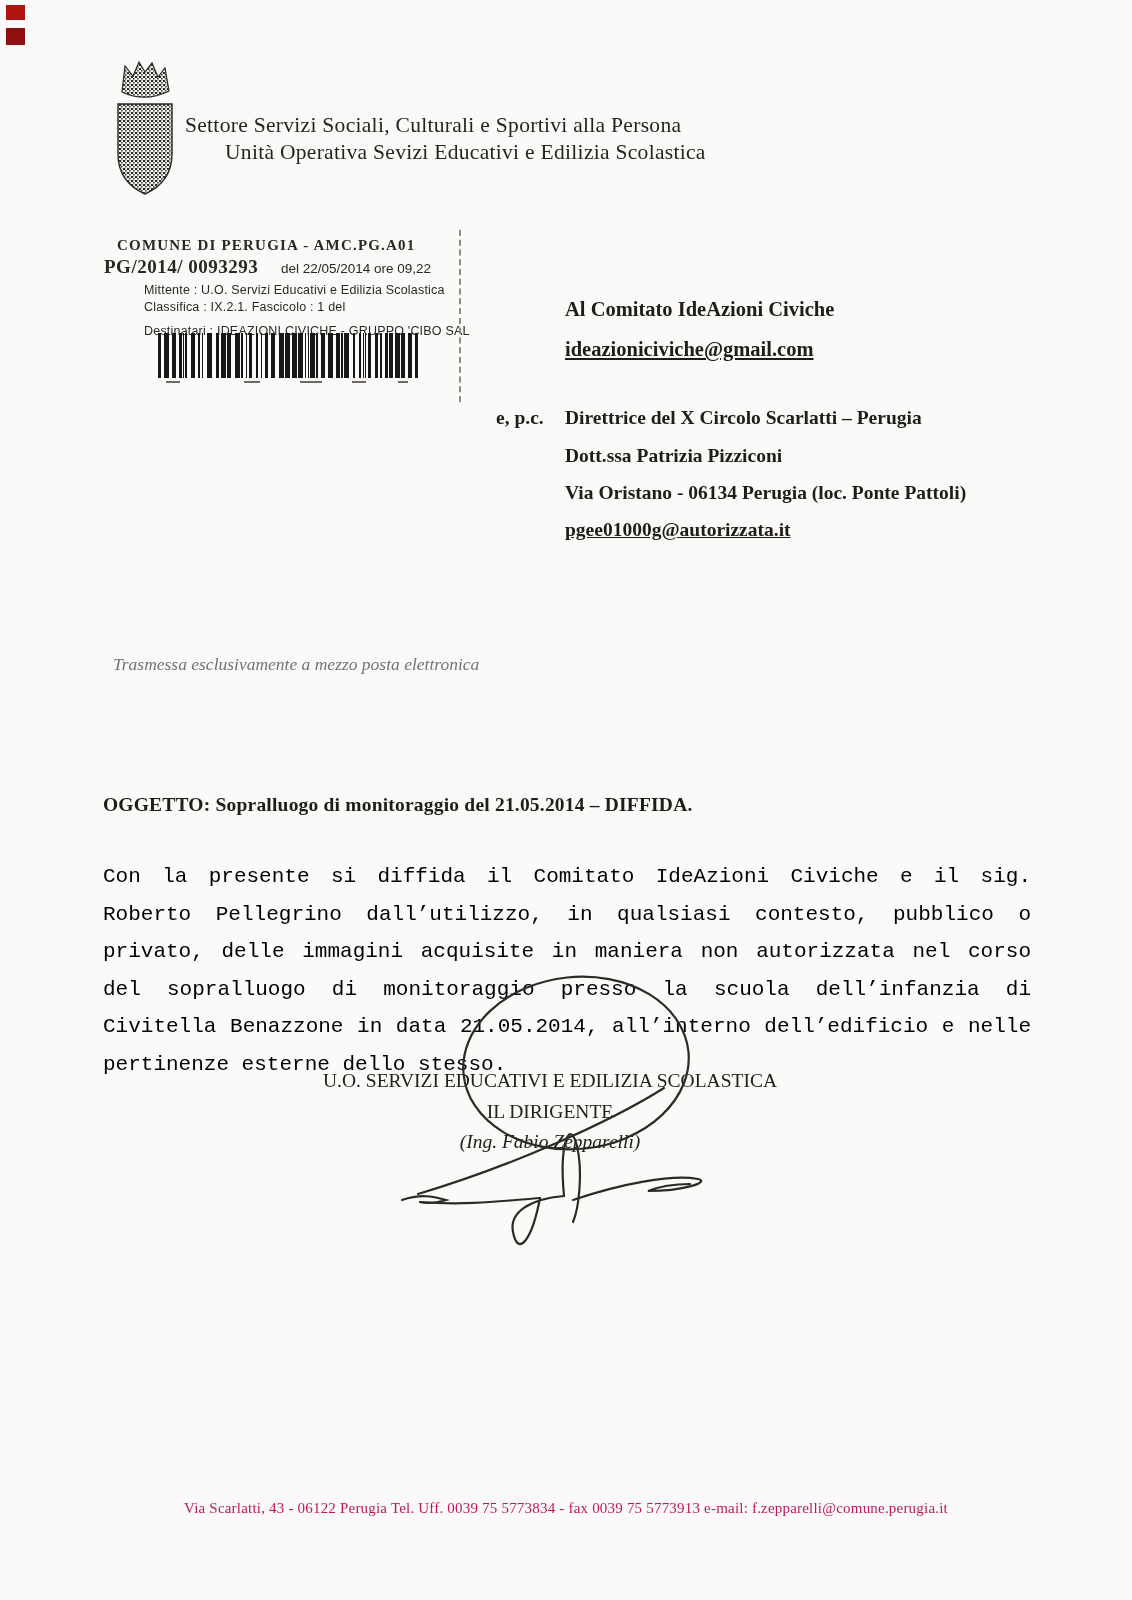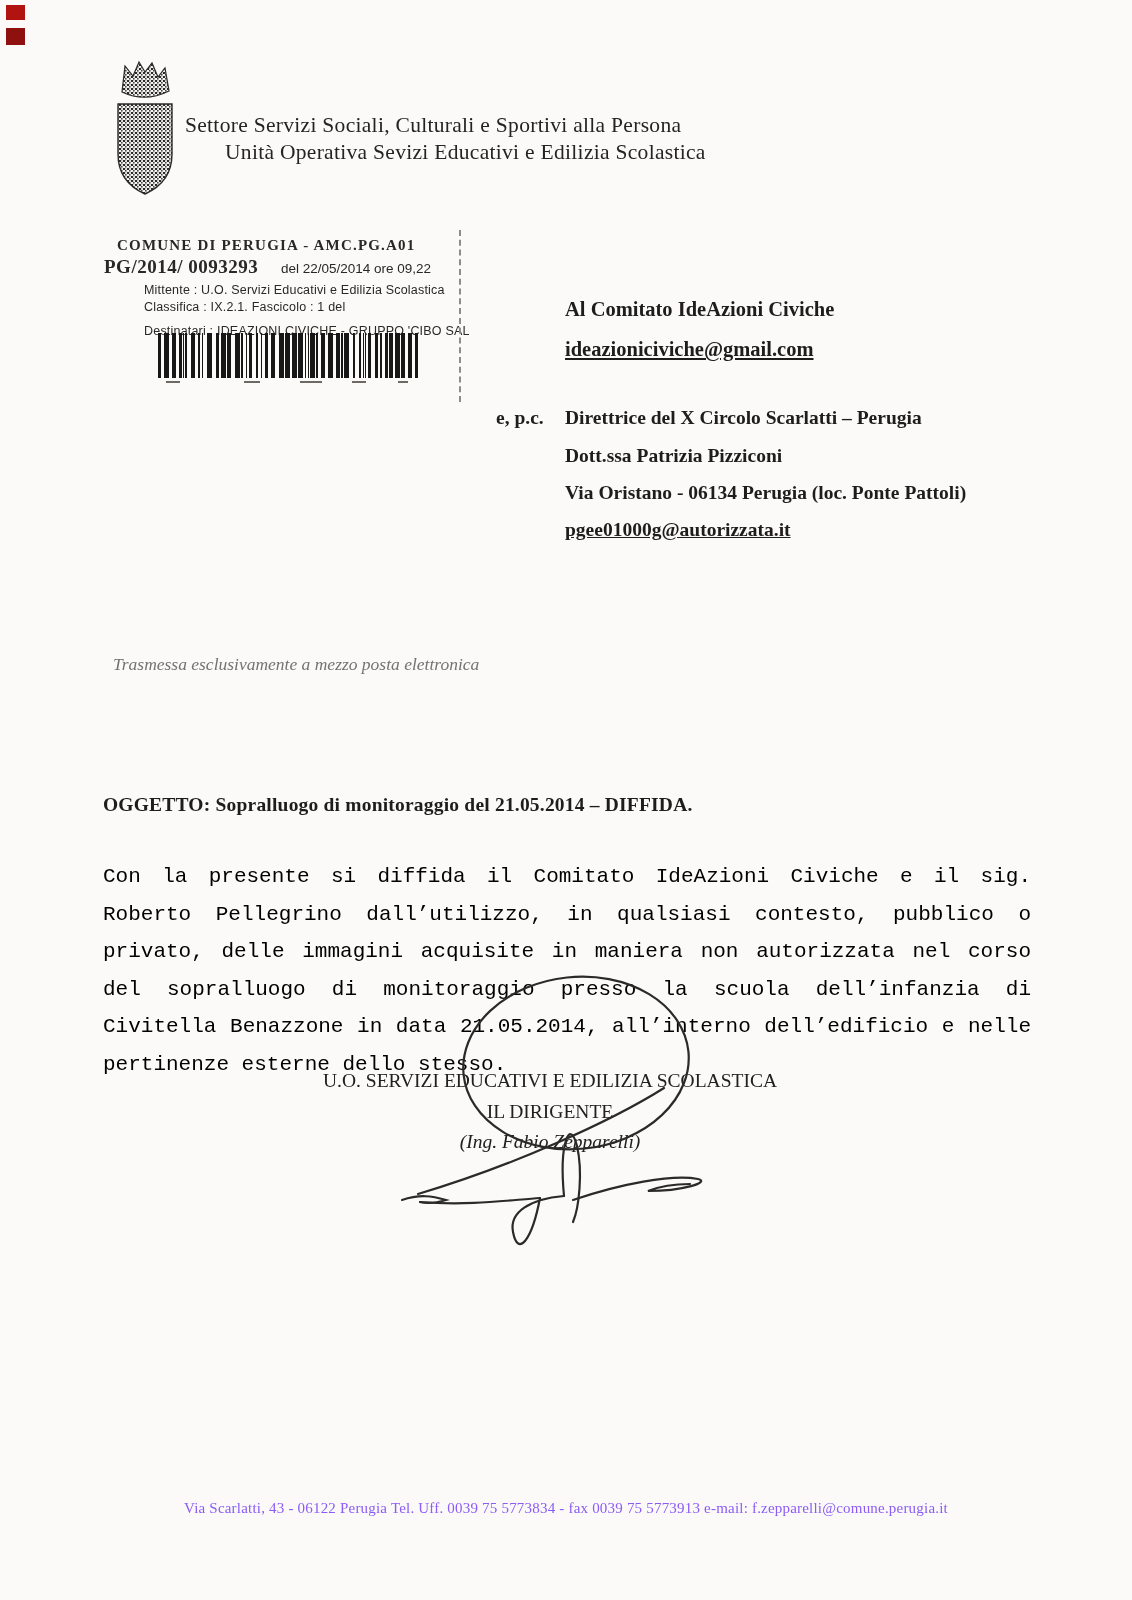--- a/index.html
+++ b/index.html
@@ -47,21 +47,21 @@
   .cc1{top:407px;} .cc2{top:445px;} .cc3{top:482px;}
   .cc4{top:519px;text-decoration:underline;}
   .trans-note{left:85px;top:654px;font-size:17.5px;font-style:italic;color:#737373;margin-left:28px;}
   .subject{left:103px;top:794px;font-size:19.5px;font-weight:700;letter-spacing:.2px;}
   .body-par{
     left:103px;top:858px;width:928px;
     font-size:21px;line-height:37.5px;text-align:justify;color:#000000;font-family:Liberation Mono, monospace;
   }
   .sig-block{left:270px;top:1066px;width:560px;text-align:center;font-size:19.5px;line-height:30.5px;color:#22201d;}
   .sig-block .l3{font-style:italic;}
-  .footer{left:0;top:1500px;width:1132px;text-align:center;font-size:15px;color:#8b5cf6;letter-spacing:.2px;}
+  .footer{left:0;top:1500px;width:1132px;text-align:center;font-size:15px;color:#be185d;letter-spacing:.2px;}
   svg{display:block;}
 </style>
 </head>
 <body>
 
 <div class="page">
 
   <div class="red-mark m1"></div>
   <div class="red-mark m2"></div>
 

